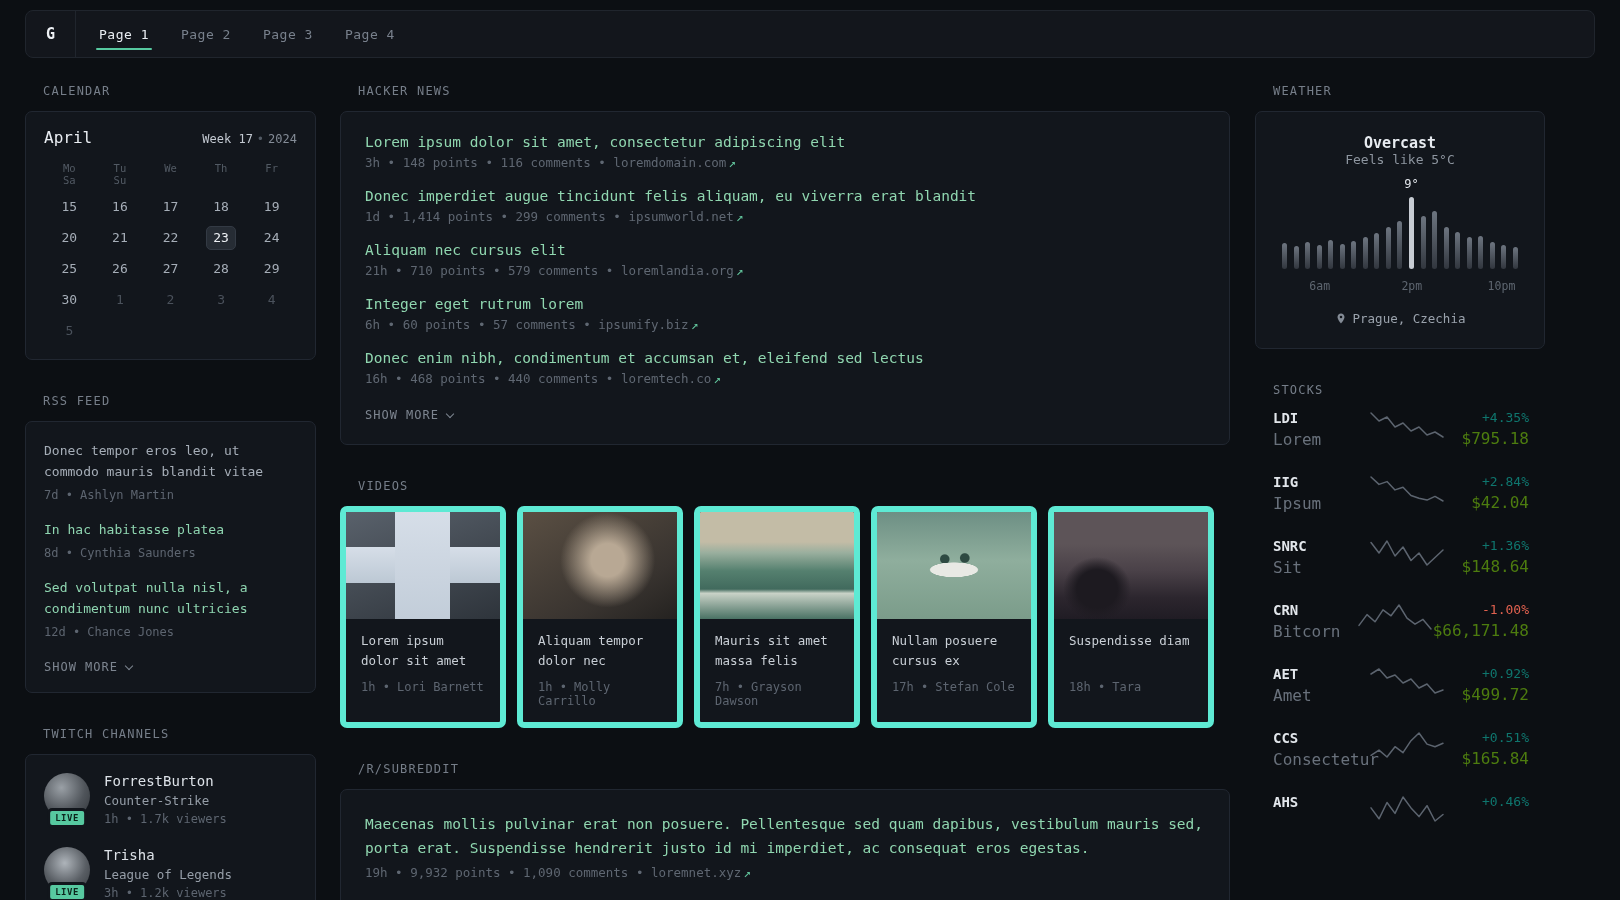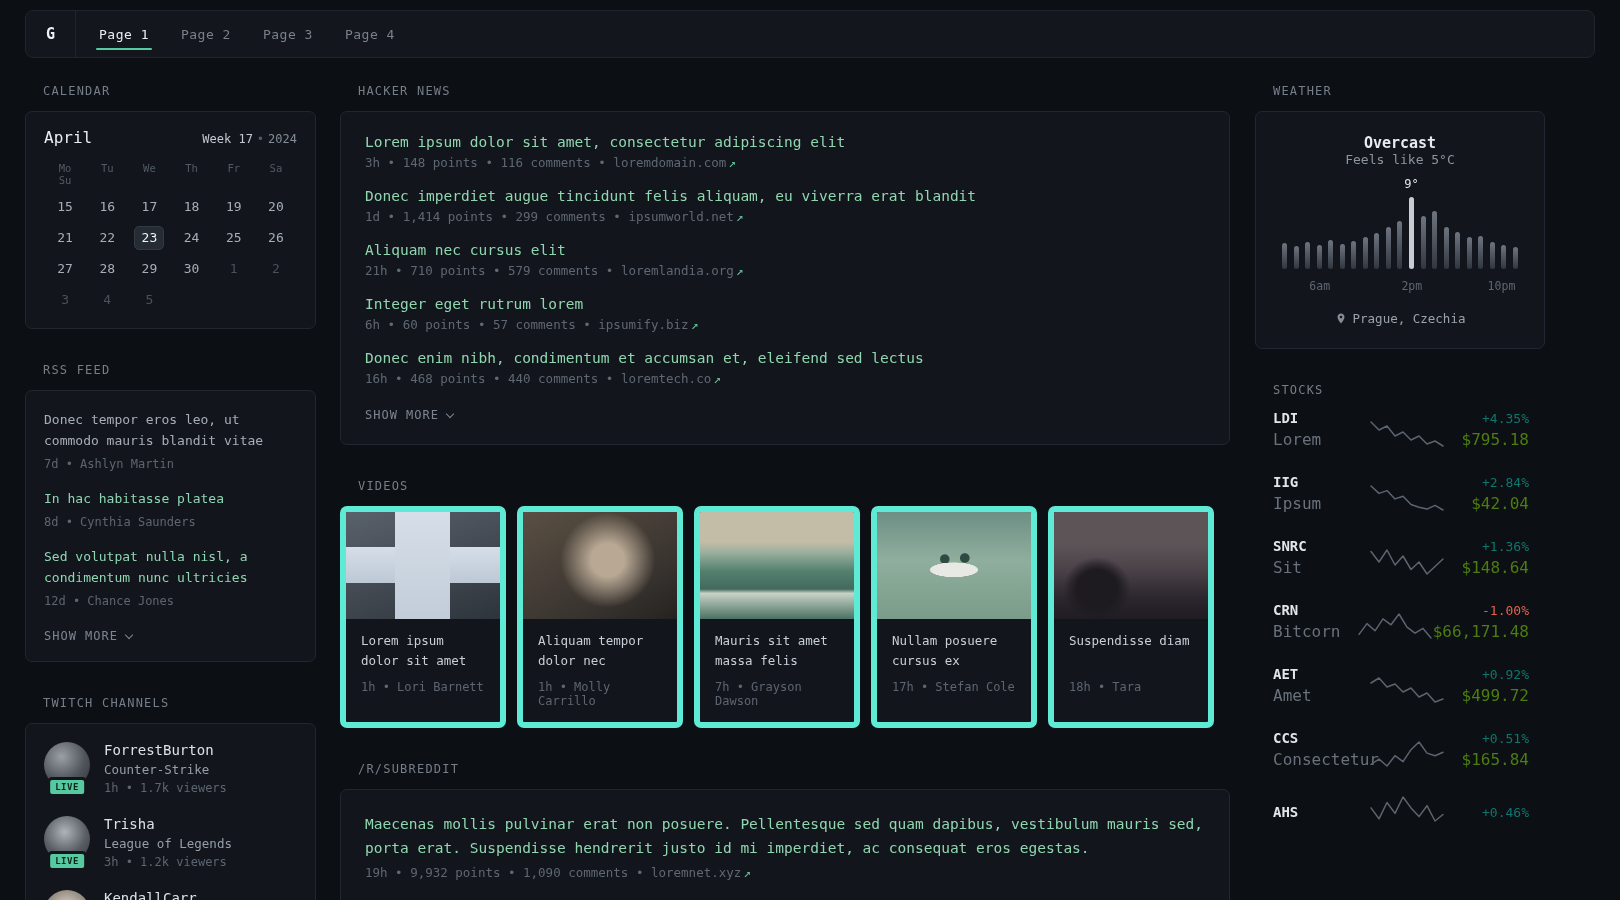--- a/index.html
+++ b/index.html
@@ -24,21 +24,21 @@
   .wtitle{font-size:12px;font-weight:400;letter-spacing:1.2px;color:#767e89;margin:0 0 13px 18px}
   .box{background:#12161c;border:1px solid #212731;border-radius:7px}
 
   
   .cal-box{padding:16px 18px}
   .cal-head{display:flex;justify-content:space-between;align-items:baseline}
   .cal-month{font-size:16px;color:#e9edf2}
   .cal-meta{font-size:12px;color:#c3c9d1}
   .cal-meta .dot{color:#515963;margin:0 4px}
   .cal-meta .cal-year{color:#848c97}
-  .cal-grid{display:grid;grid-template-columns:repeat(6,1fr);text-align:center}
+  .cal-grid{display:grid;grid-template-columns:repeat(5,1fr);text-align:center}
   .cal-daynames{margin-top:15px}
   .dn{font-size:10.5px;color:#525a64}
   .cal-days{margin-top:9px;row-gap:7px}
   .day{font-size:13px;color:#a6aeb8;height:24px;line-height:24px;border-radius:5px;justify-self:center;width:30px;cursor:pointer}
   .day.dim{color:#4a515b}
   .day.today{background:#262c34;border:1px solid #333a44;line-height:22px;color:#eef1f5}
 
   
   .rss-box{padding:18px 18px 6px}
   .rss-item{margin-bottom:17px;cursor:pointer}
@@ -92,21 +92,21 @@
   .wbar.active{background:#c7ccd3}
   .bar-temp{position:absolute;bottom:calc(100% + 6px);left:50%;transform:translateX(-50%);font-size:12px;color:#e3e7ec}
   .wtimes{position:relative;height:15px;margin:10px 6px 0}
   .wtimes .tl{position:absolute;transform:translateX(-50%);font-size:11.5px;color:#5e6670}
   .tl0{left:16%}.tl1{left:55%}.tl2{left:93%}
   .w-loc{margin-top:17px;display:flex;align-items:center;justify-content:center;gap:6px;color:#9aa2ac;font-size:12.5px}
   .pin{color:#848c96;flex:none;display:flex}
 
   
   .stocks{padding:0 16px 0 18px}
-  .stock-row{display:flex;align-items:flex-end;margin-bottom:25px;cursor:pointer}
+  .stock-row{display:flex;align-items:flex-start;margin-bottom:25px;cursor:pointer}
   .stock-id{width:96px}
   .stock-ticker{font-size:14px;font-weight:bold;color:#e2e6eb}
   .stock-name{font-size:16px;color:#69717c;margin-top:4px}
   .stock-spark{flex:none;width:76px;height:30px}
   .stock-values{margin-left:auto;text-align:right}
   .stock-change{font-size:13px}
   .stock-change.pos{color:#0f766e}
   .stock-change.neg{color:#e0614f}
   .stock-price{font-size:16px;color:#4d7c0f;margin-top:4px}
 </style>

